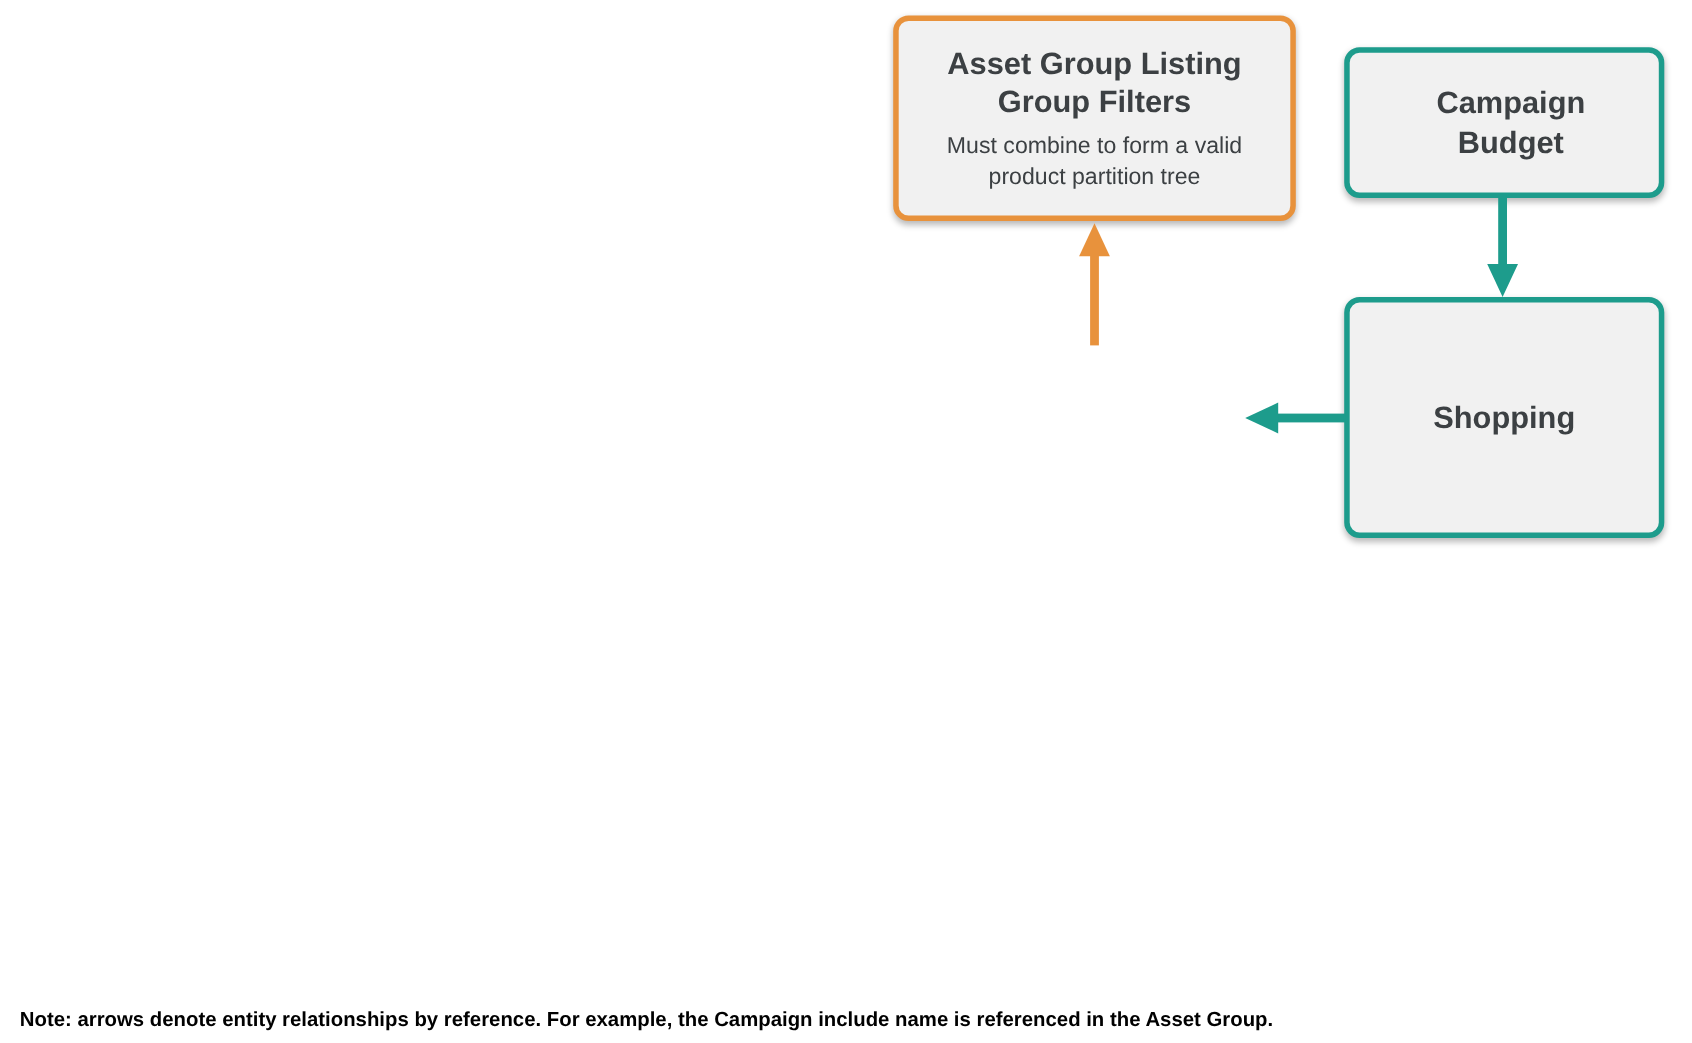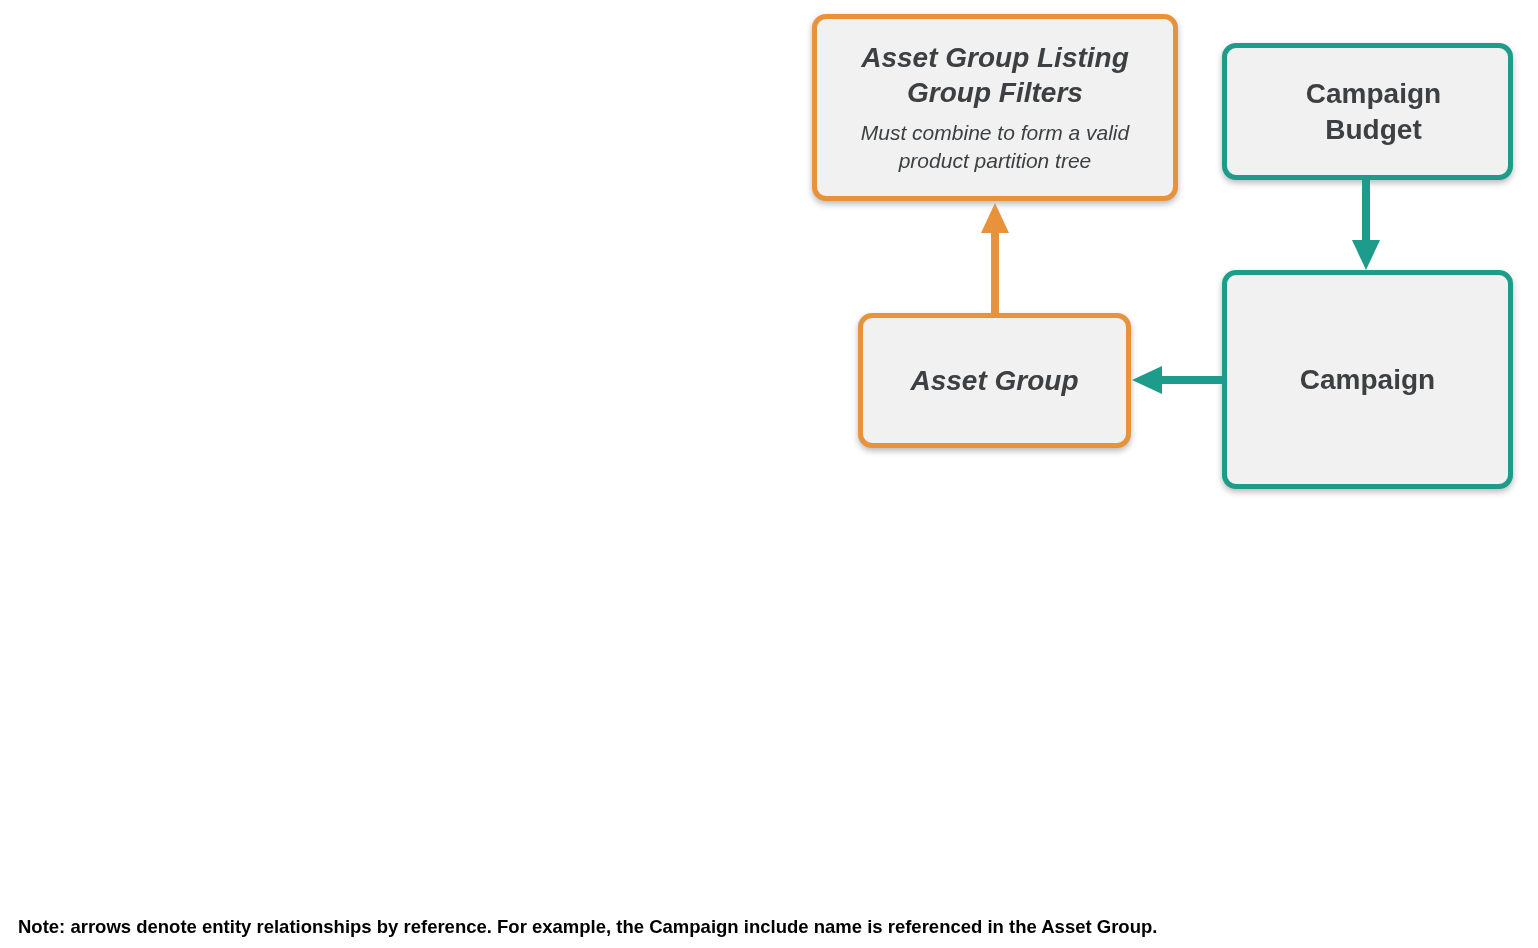--- a/index.html
+++ b/index.html
@@ -29,21 +29,21 @@
     border-radius: 14px;
     border: 5px solid;
     box-shadow: 0 3px 6px rgba(0,0,0,0.28);
     display: flex;
     flex-direction: column;
     align-items: center;
     justify-content: center;
     text-align: center;
     color: var(--node-text);
   }
-  .node.orange { border-color: var(--orange); font-style: italic; }
+  .node.orange { border-color: var(--orange); }
   .node.teal   { border-color: var(--teal); }
 
   .node .title {
     font-weight: bold;
     font-size: 28px;
     line-height: 1.28;
     color: var(--node-text);
   }
   .node .subtitle {
     font-size: 21px;
@@ -110,26 +110,23 @@
   <div class="node orange node-listing-filters">
     <div class="title">Asset Group Listing Group Filters</div>
     <div class="subtitle">Must combine to form a valid product partition tree</div>
   </div>
 
   <div class="node teal node-campaign-budget">
     <div class="title">Campaign Budget</div>
   </div>
 
   <div class="node teal node-campaign">
-    <div class="title">Campaign</div>
+    <div class="title">Shopping</div>
   </div>
 
-  <div class="node orange node-asset-group">
-    <div class="title">Asset Group</div>
-  </div>
 
   <div class="arrow-part shaft-v a1-shaft"></div>
   <div class="arrow-part tri a1-head"></div>
 
   <div class="arrow-part shaft-v a2-shaft"></div>
   <div class="arrow-part tri a2-head"></div>
 
   <div class="arrow-part shaft-h a3-shaft"></div>
   <div class="arrow-part tri a3-head"></div>
 

